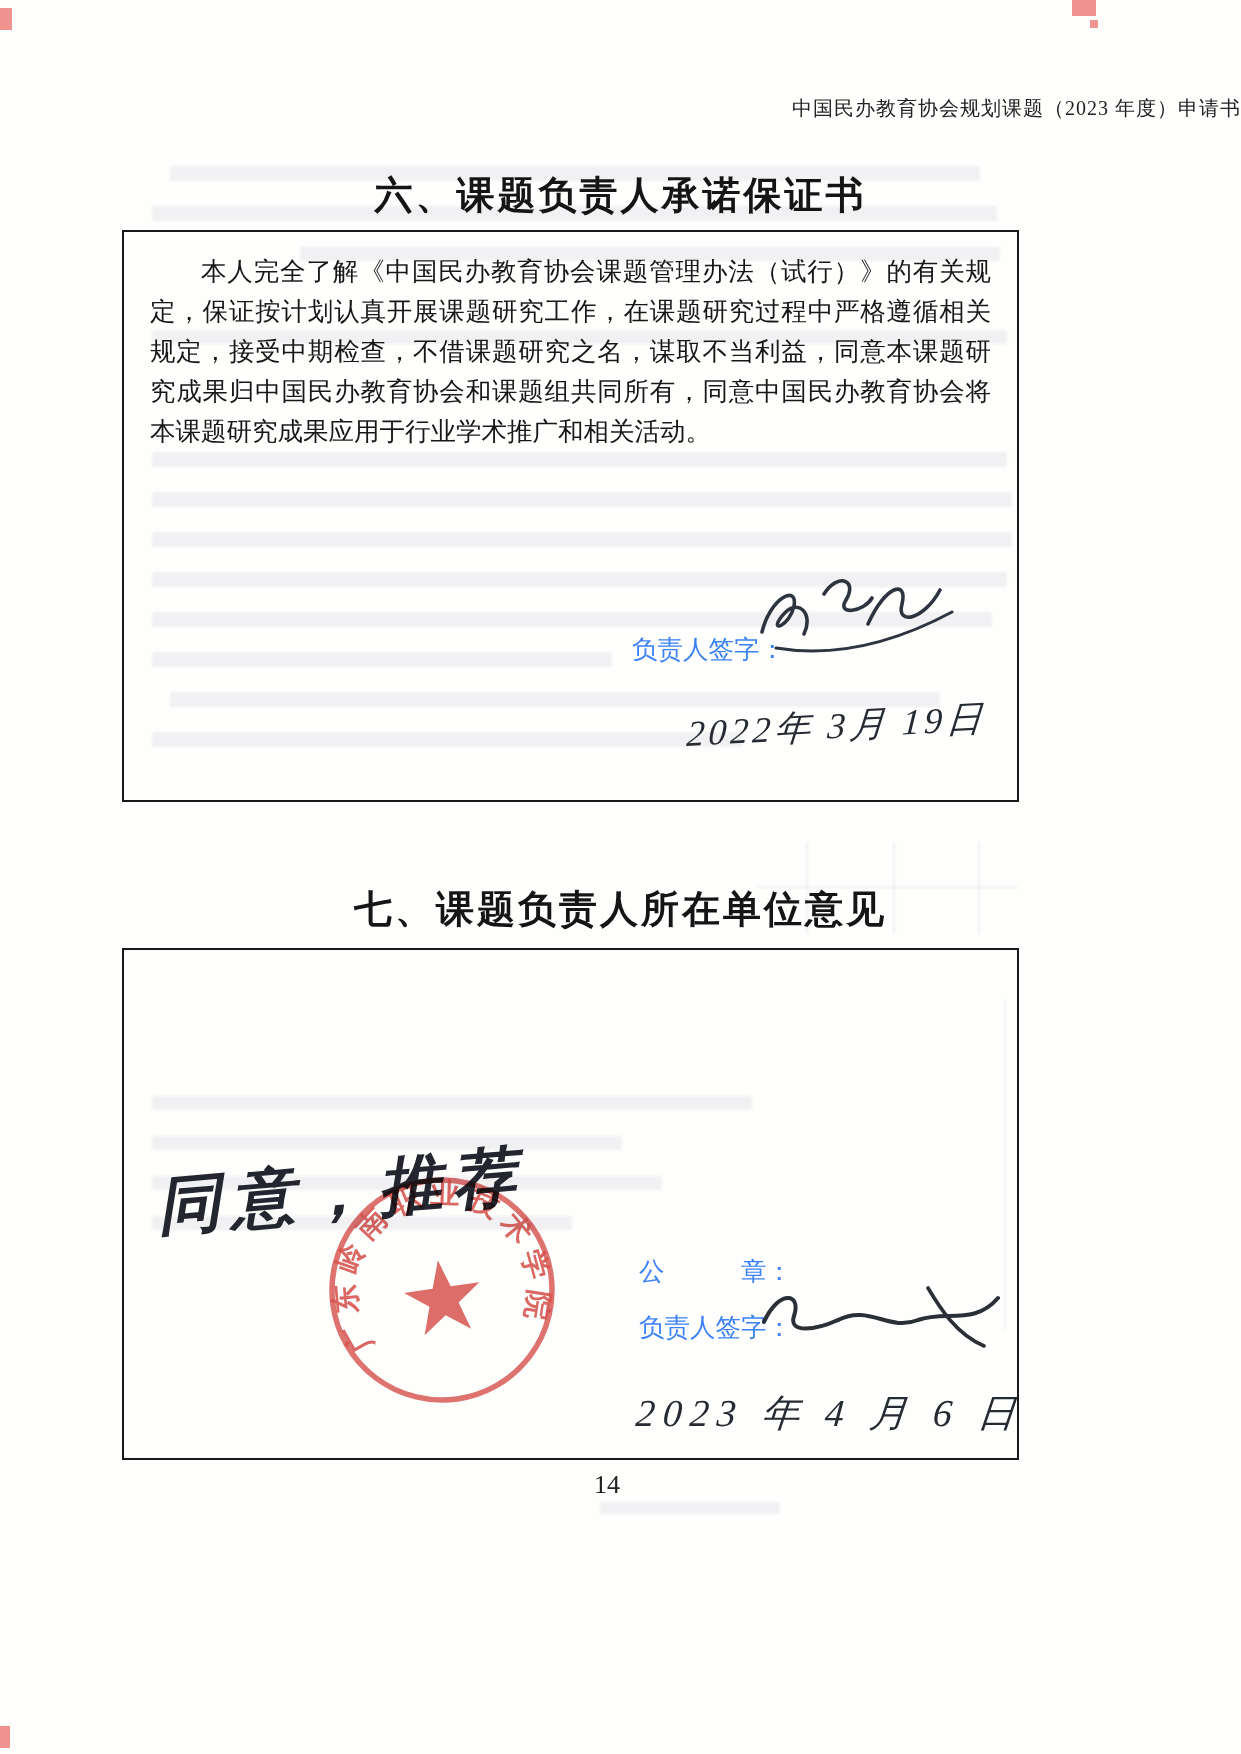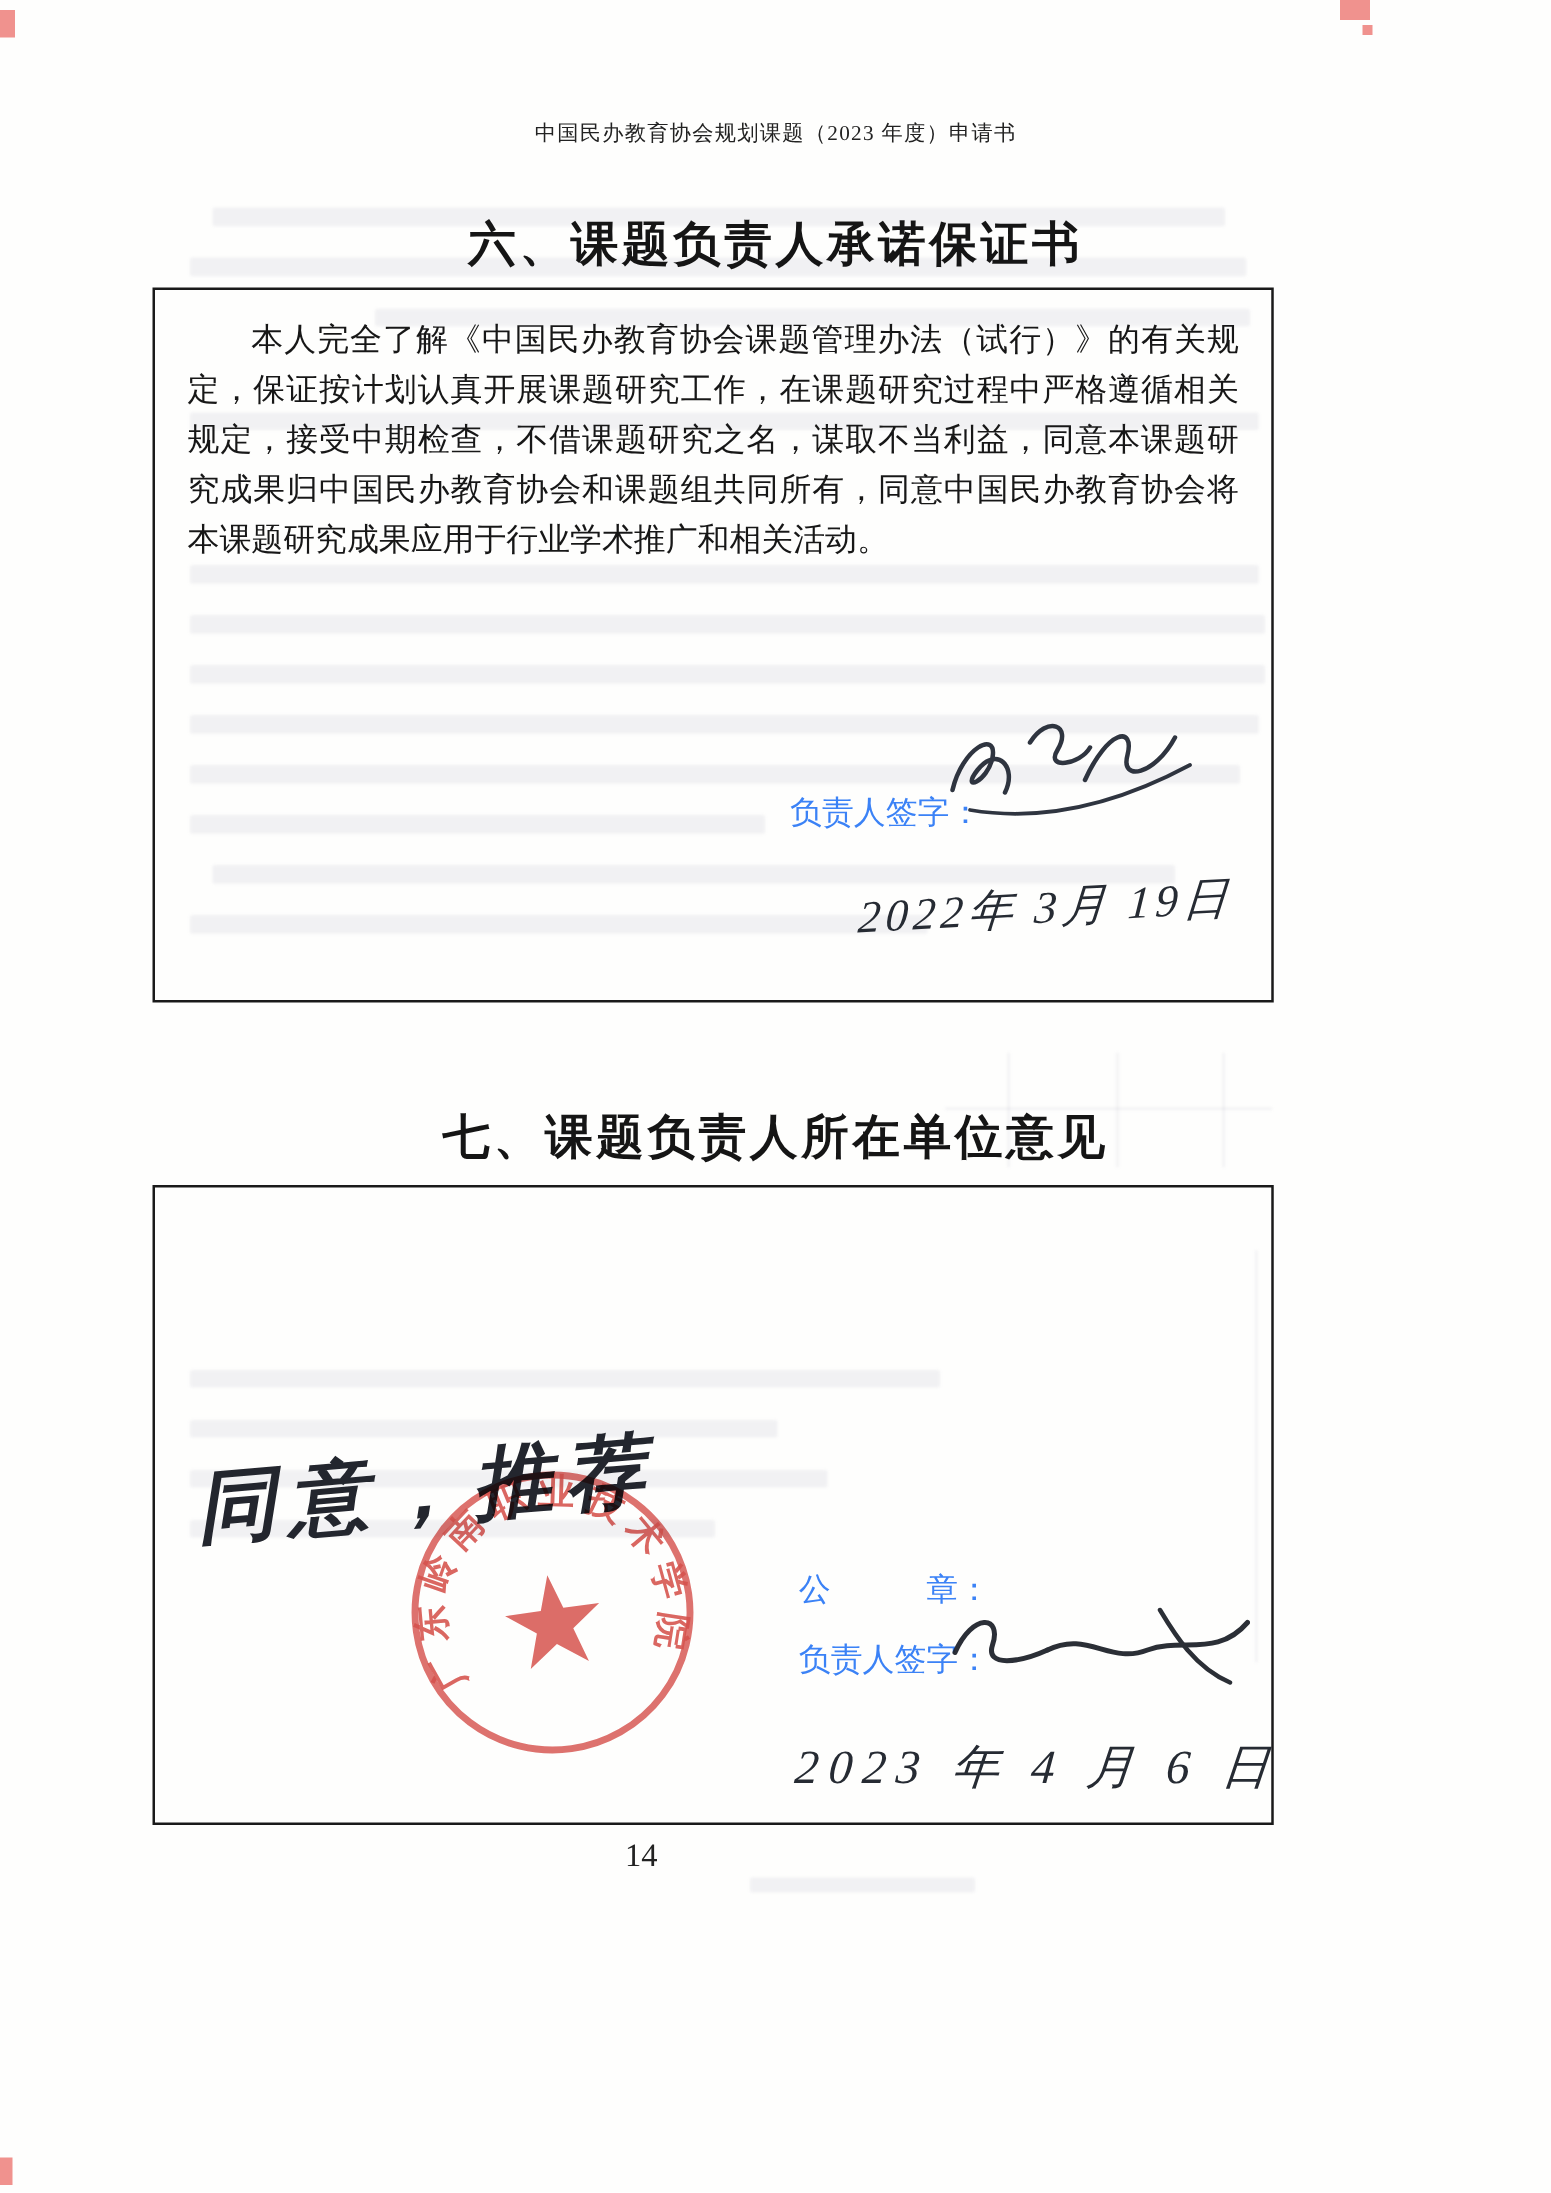--- a/index.html
+++ b/index.html
@@ -3,22 +3,22 @@
 <meta charset="utf-8">
 <style>
   html,body{margin:0;padding:0;background:#ffffff;}
   .page{position:relative;width:1241px;height:1754px;background:#fefefdff;
         font-family:"Liberation Serif","DejaVu Serif",serif;color:#1b1b1b;overflow:hidden;}
   .layer{position:absolute;inset:0;}
   
   .ghost{position:absolute;background:rgba(106,110,148,0.09);filter:blur(1.3px);border-radius:2px;}
   
   .mark{position:absolute;background:#f0928e;}
-  .doc-header{position:absolute;top:95px;left:0;width:100%;text-align:center;
-              font-size:17px;letter-spacing:1px;color:#222;}
+  .doc-header{position:absolute;top:95px;left:0;width:100%;text-align:right;
+              font-size:20px;letter-spacing:1px;color:#222;}
   .sec-title{position:absolute;left:0;width:100%;text-align:center;font-size:38px;
              font-weight:700;letter-spacing:3px;color:#151515;}
   #sec6-title{top:170px;}
   #sec7-title{top:884px;}
   .box{position:absolute;left:122px;width:897px;border:2px solid #1a1a1a;box-sizing:border-box;}
   #box1{top:230px;height:572px;}
   #box2{top:948px;height:512px;}
   .body-par{margin:20px 26px 0;font-size:25.5px;line-height:40px;text-align:justify;
             text-indent:2em;color:#171717;}
   .label{position:absolute;font-size:25.5px;color:#3b82f6;white-space:nowrap;}
@@ -29,21 +29,21 @@
   #date1{position:absolute;left:540px;top:470px;width:345px;text-align:center;font-size:36px;
          letter-spacing:4px;transform:rotate(-3deg) skewX(-7deg);}
   #date2{position:absolute;left:512px;top:438px;width:375px;text-align:center;font-size:38px;
          letter-spacing:8px;transform:skewX(-5deg);}
   #approval{position:absolute;left:32px;top:198px;font-size:64px;letter-spacing:10px;
             transform:rotate(-5deg);font-style:italic;font-weight:600;color:#23262e;}
   .sigsvg{position:absolute;}
   #sig1-svg{left:616px;top:322px;}
   #sig2-svg{left:626px;top:320px;}
   #seal-svg{left:198px;top:220px;mix-blend-mode:multiply;opacity:.9;}
-  .page-num{position:absolute;top:1470px;left:500px;width:120px;text-align:left;
+  .page-num{position:absolute;top:1470px;left:500px;width:120px;text-align:right;
             font-size:26px;color:#222;}
 </style>
 </head>
 <body>
 
 <div class="page">
 
   <div class="layer">
     <div class="ghost" style="left:170px;top:166px;width:810px;height:15px"></div>
     <div class="ghost" style="left:152px;top:206px;width:845px;height:15px"></div>

